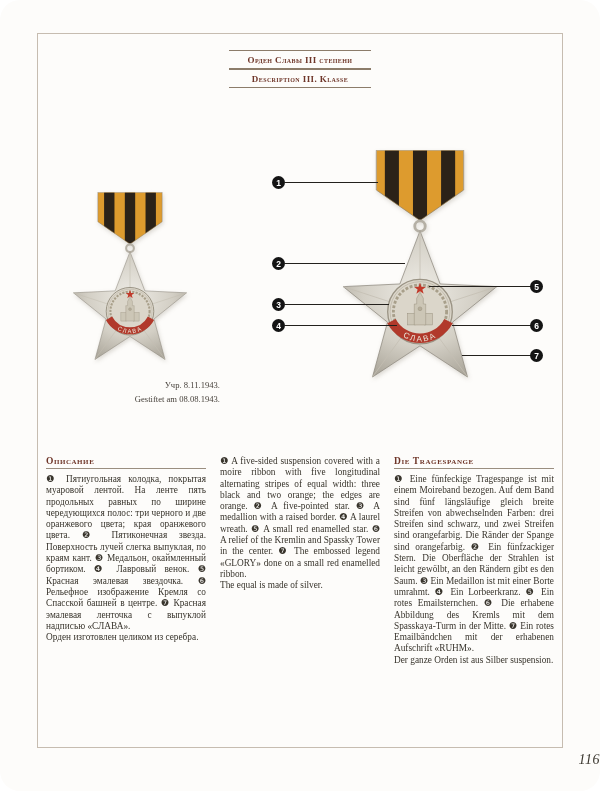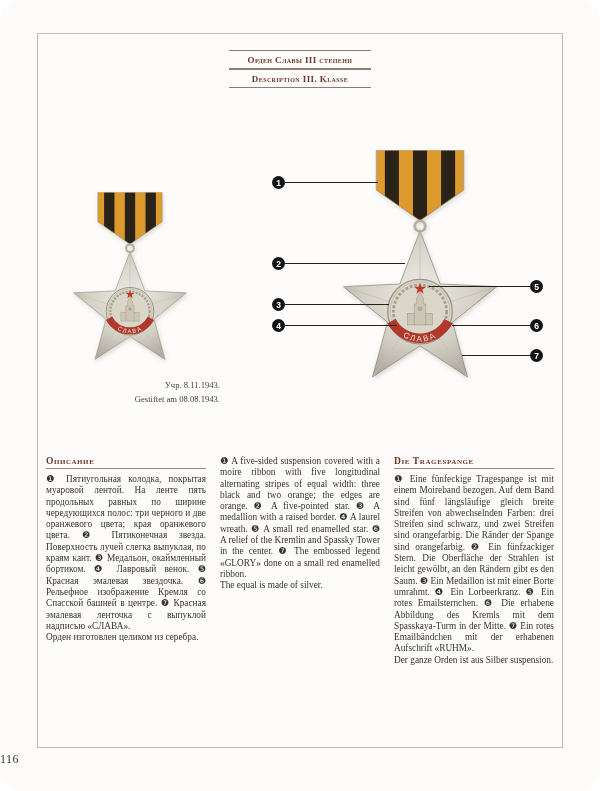--- a/index.html
+++ b/index.html
@@ -51,21 +51,21 @@
     border-bottom:1px solid #9a8e80; padding-bottom:2px;
   }
   .col p {
     margin:0; text-align:justify; font-size:9.3px; line-height:11.3px;
     color:#38342c;
     font-family:"Liberation Serif","DejaVu Serif","DejaVu Sans",serif;
   }
   
   .pageno {
     position:absolute; left:0; top:752px; width:100%;
-    text-align:left; font-size:12px; color:#3b372f; letter-spacing:0.5px;
+    text-align:right; font-size:14px; color:#3b372f; letter-spacing:0.5px;font-style:italic;
   }
 </style>
 </head>
 <body>
 
 <div class="page">
   <div class="frame"></div>
 
   <div class="titles">
     <div class="title-rule"></div>

